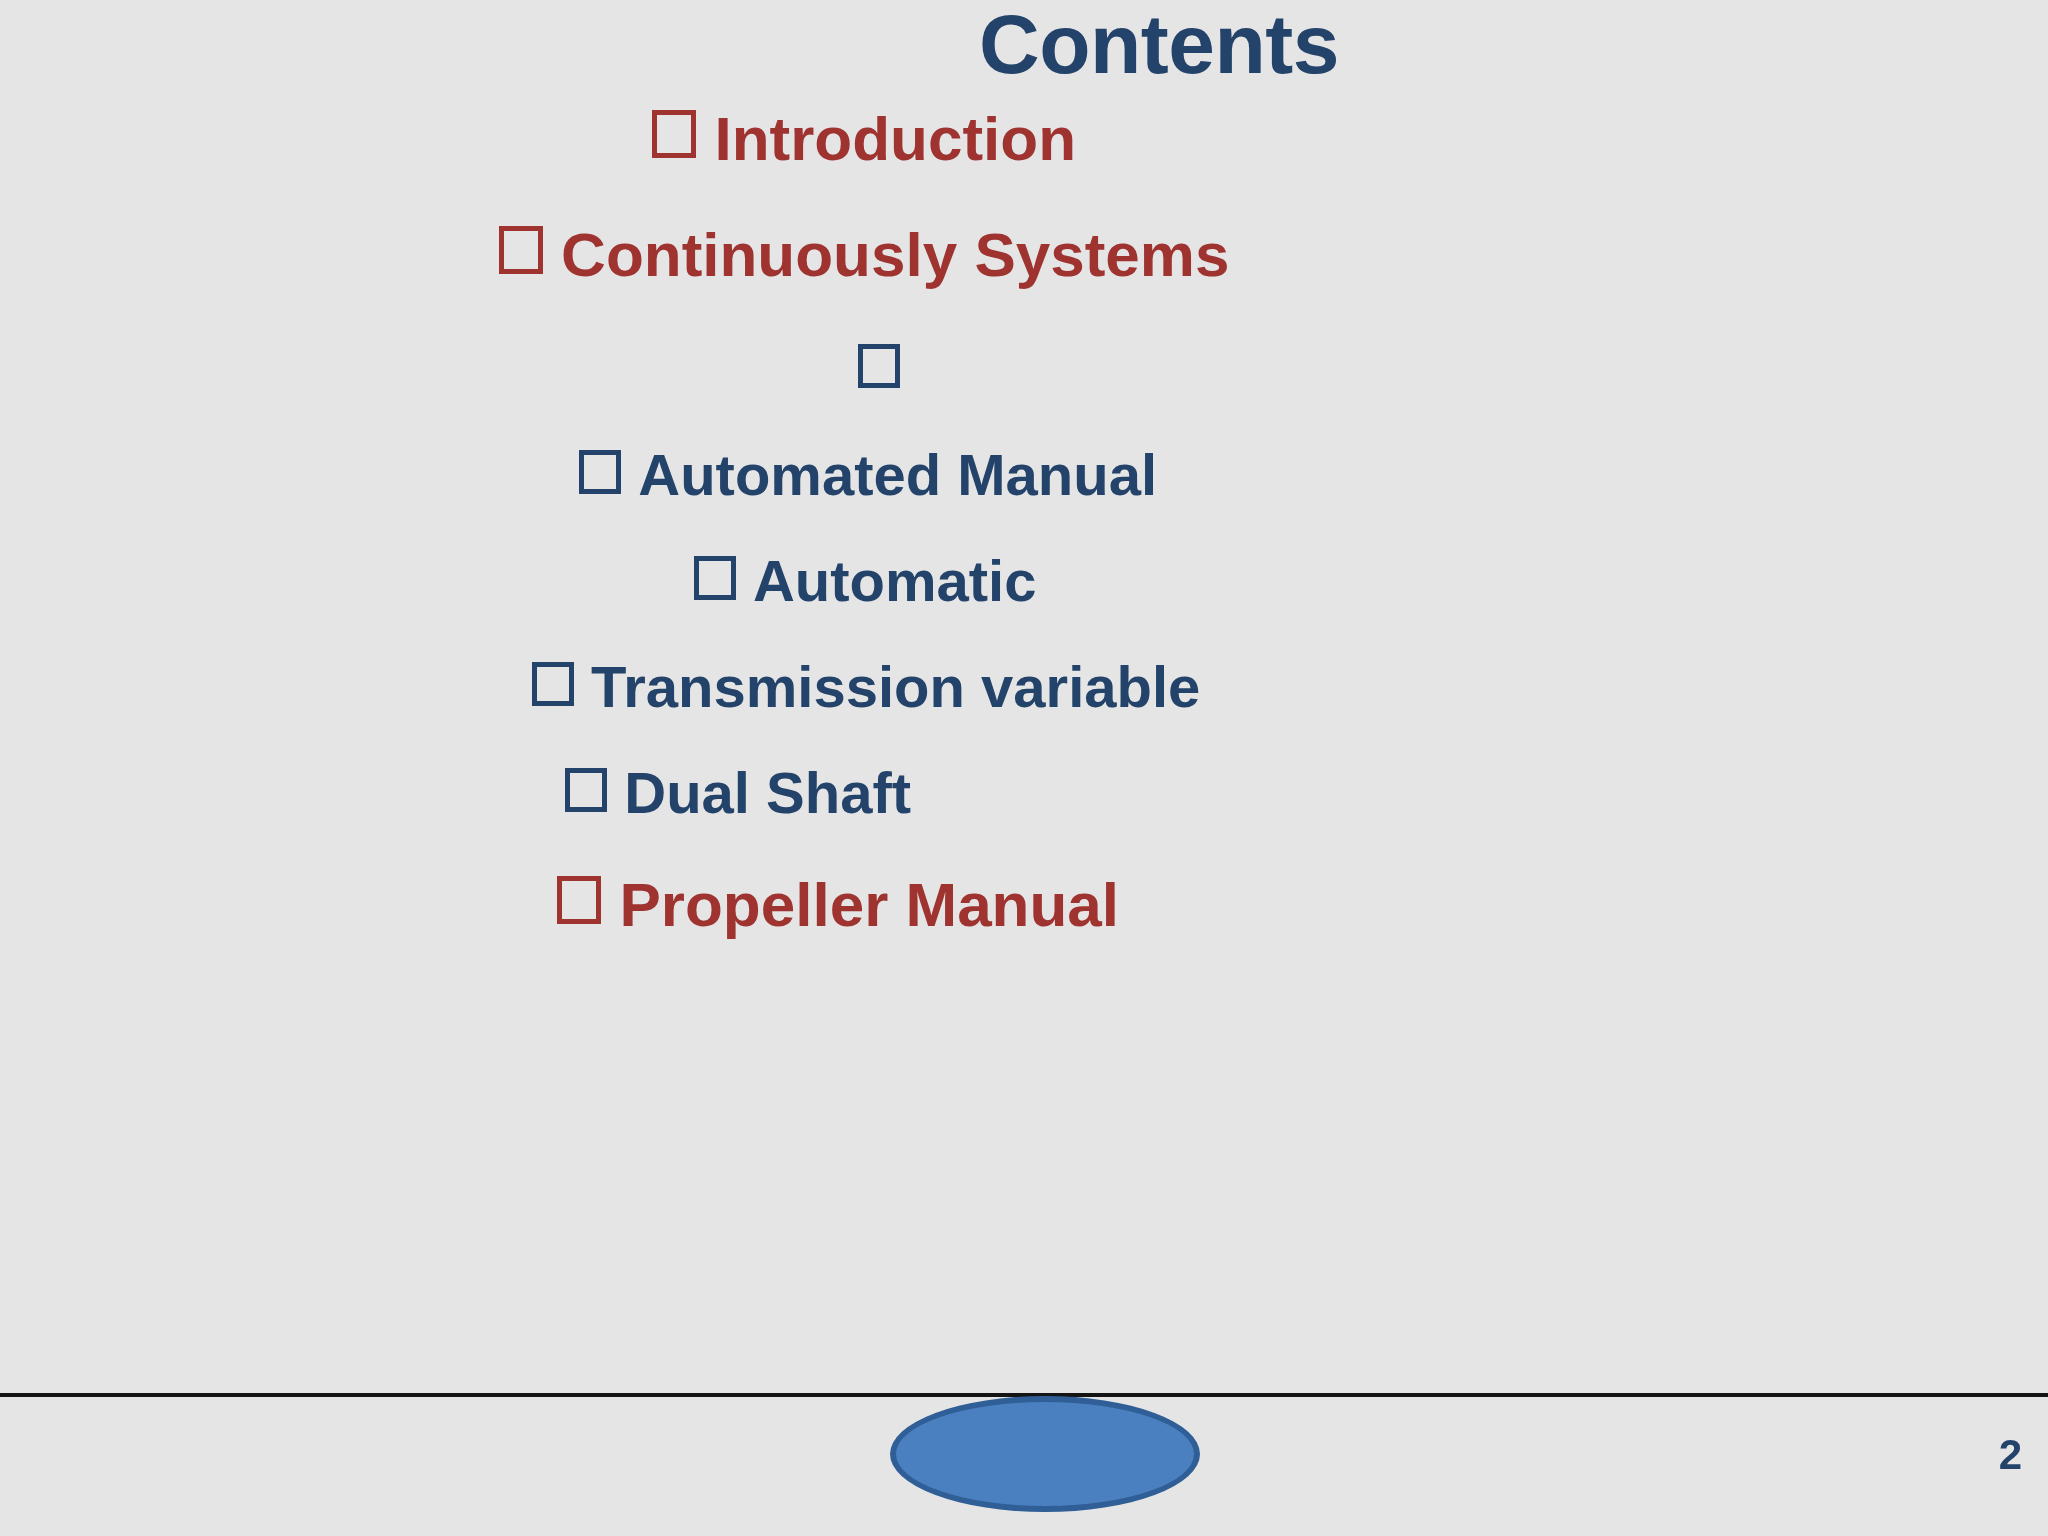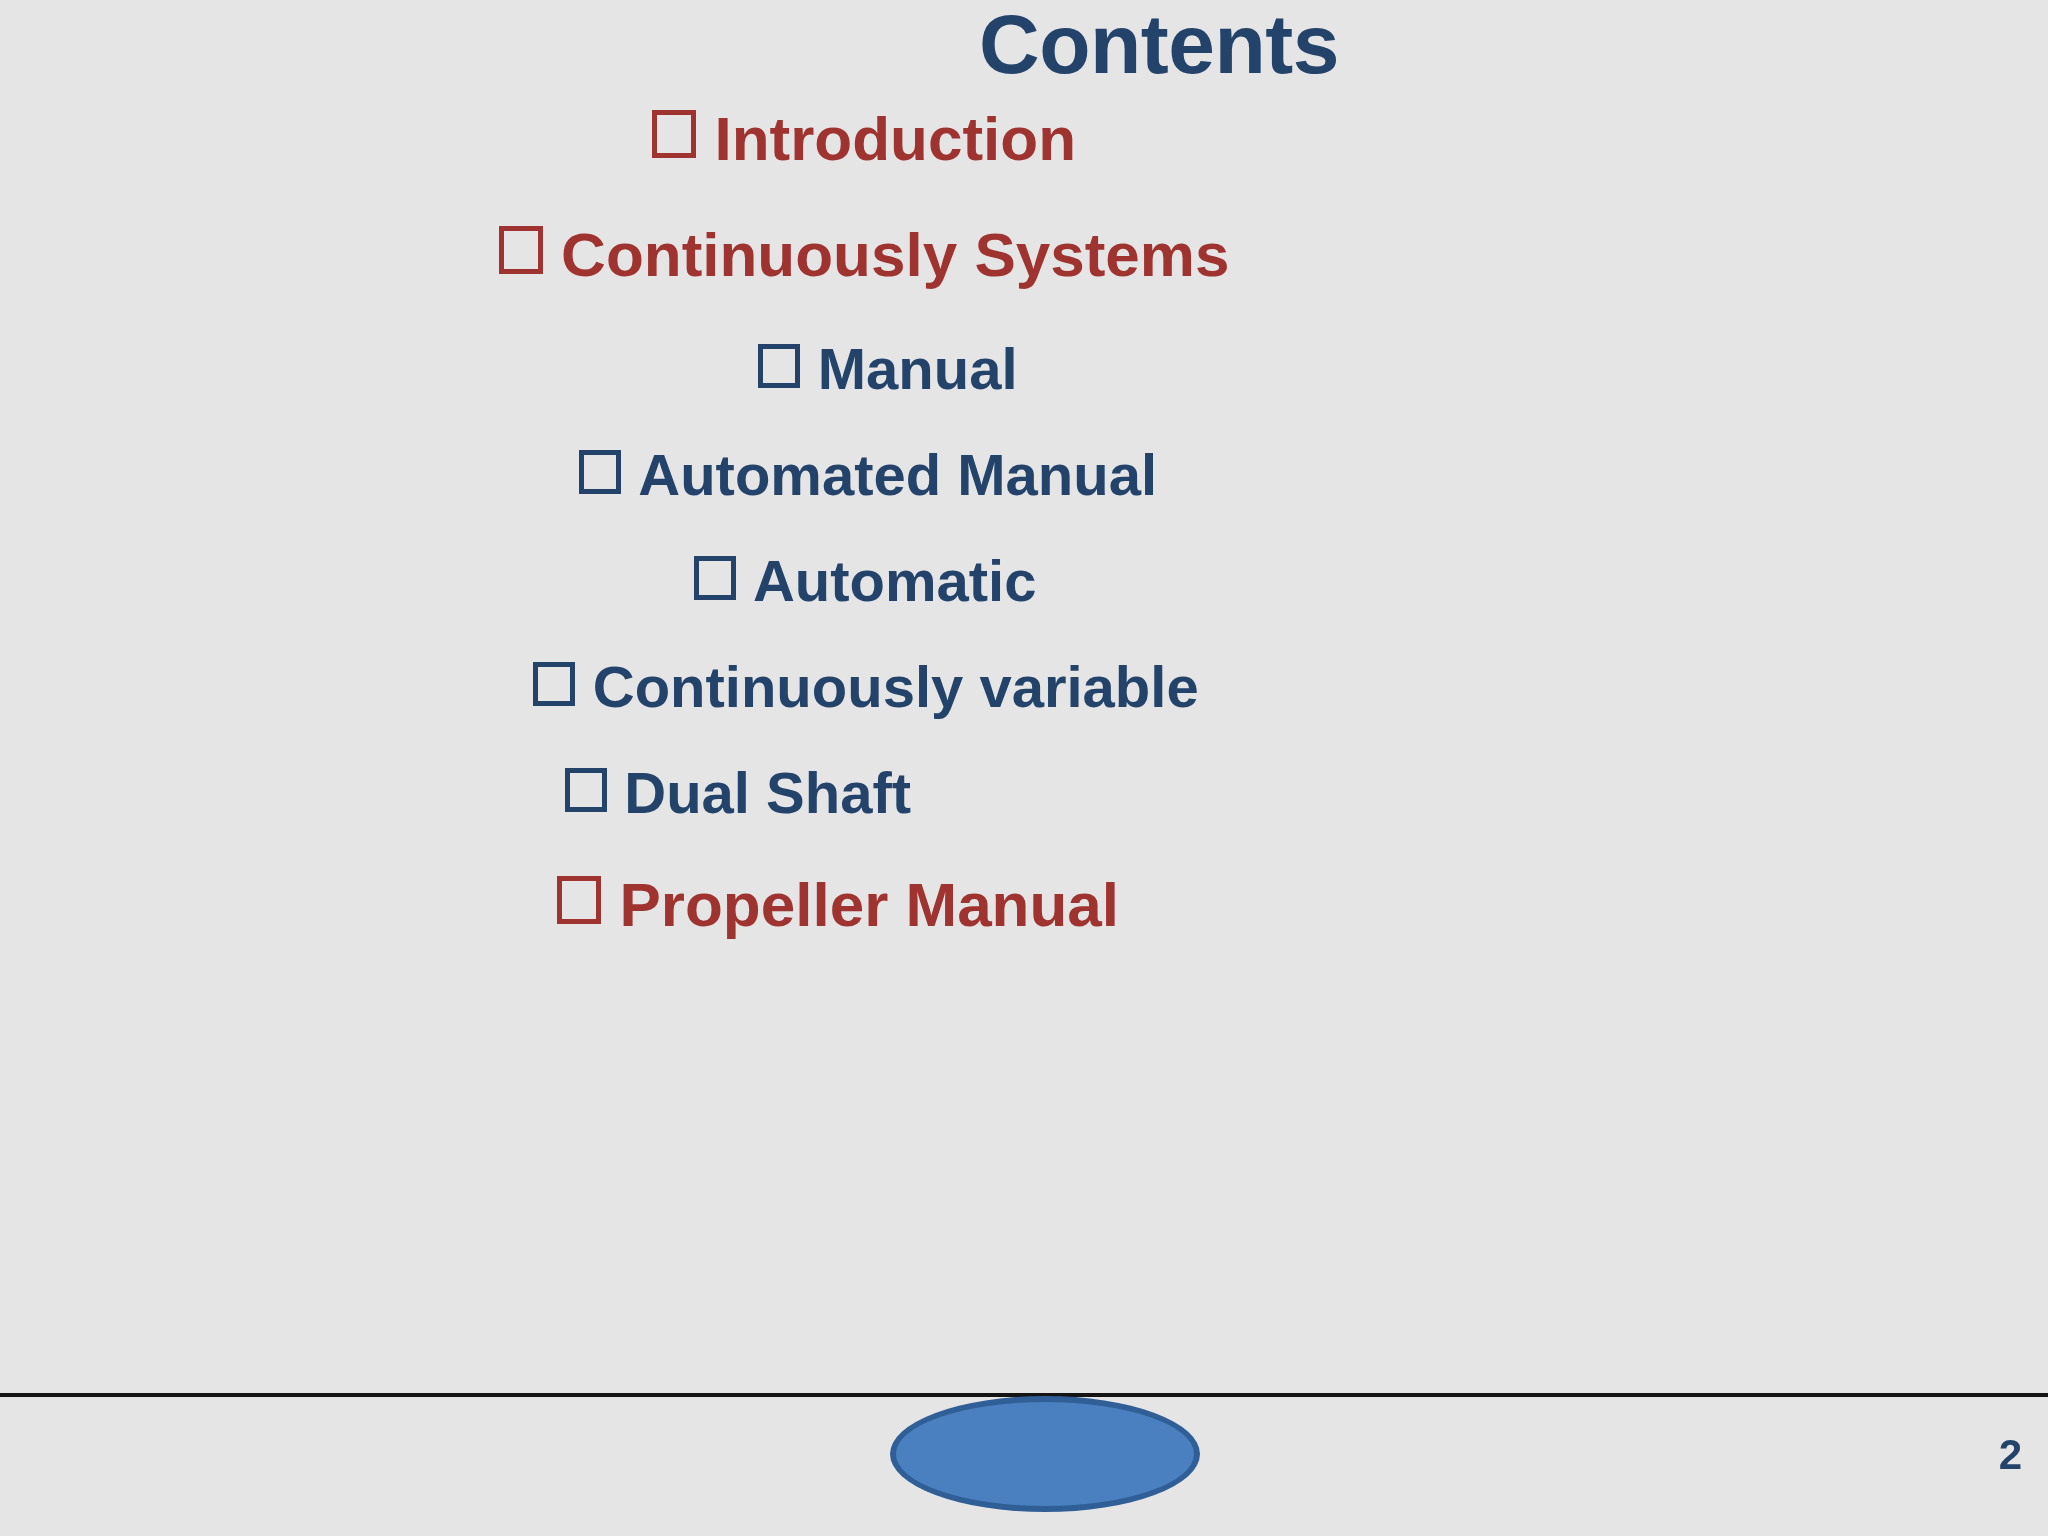--- a/index.html
+++ b/index.html
@@ -162,39 +162,39 @@
     </li>
 
     <li class="content-item level-0 nudge-transmission">
       <span class="item-inner">
         <span class="bullet-box"></span><span>Continuously Systems</span>
       </span>
     </li>
 
     <li class="content-item level-1 nudge-manual">
       <span class="item-inner">
-        <span class="bullet-box"></span><span>Manual</span>
+        <span class="bullet-box"></span>
       </span>
     </li>
 
     <li class="content-item level-1 nudge-automan">
       <span class="item-inner">
         <span class="bullet-box"></span><span>Automated Manual</span>
       </span>
     </li>
 
     <li class="content-item level-1 nudge-automatic">
       <span class="item-inner">
         <span class="bullet-box"></span><span>Automatic</span>
       </span>
     </li>
 
     <li class="content-item level-1 nudge-cvt">
       <span class="item-inner">
-        <span class="bullet-box"></span><span>Continuously variable</span>
+        <span class="bullet-box"></span><span>Transmission variable</span>
       </span>
     </li>
 
     <li class="content-item level-1 nudge-dual">
       <span class="item-inner">
         <span class="bullet-box"></span><span>Dual Shaft</span>
       </span>
     </li>
 
     <li class="content-item level-0 nudge-propeller gap-before-propeller">

